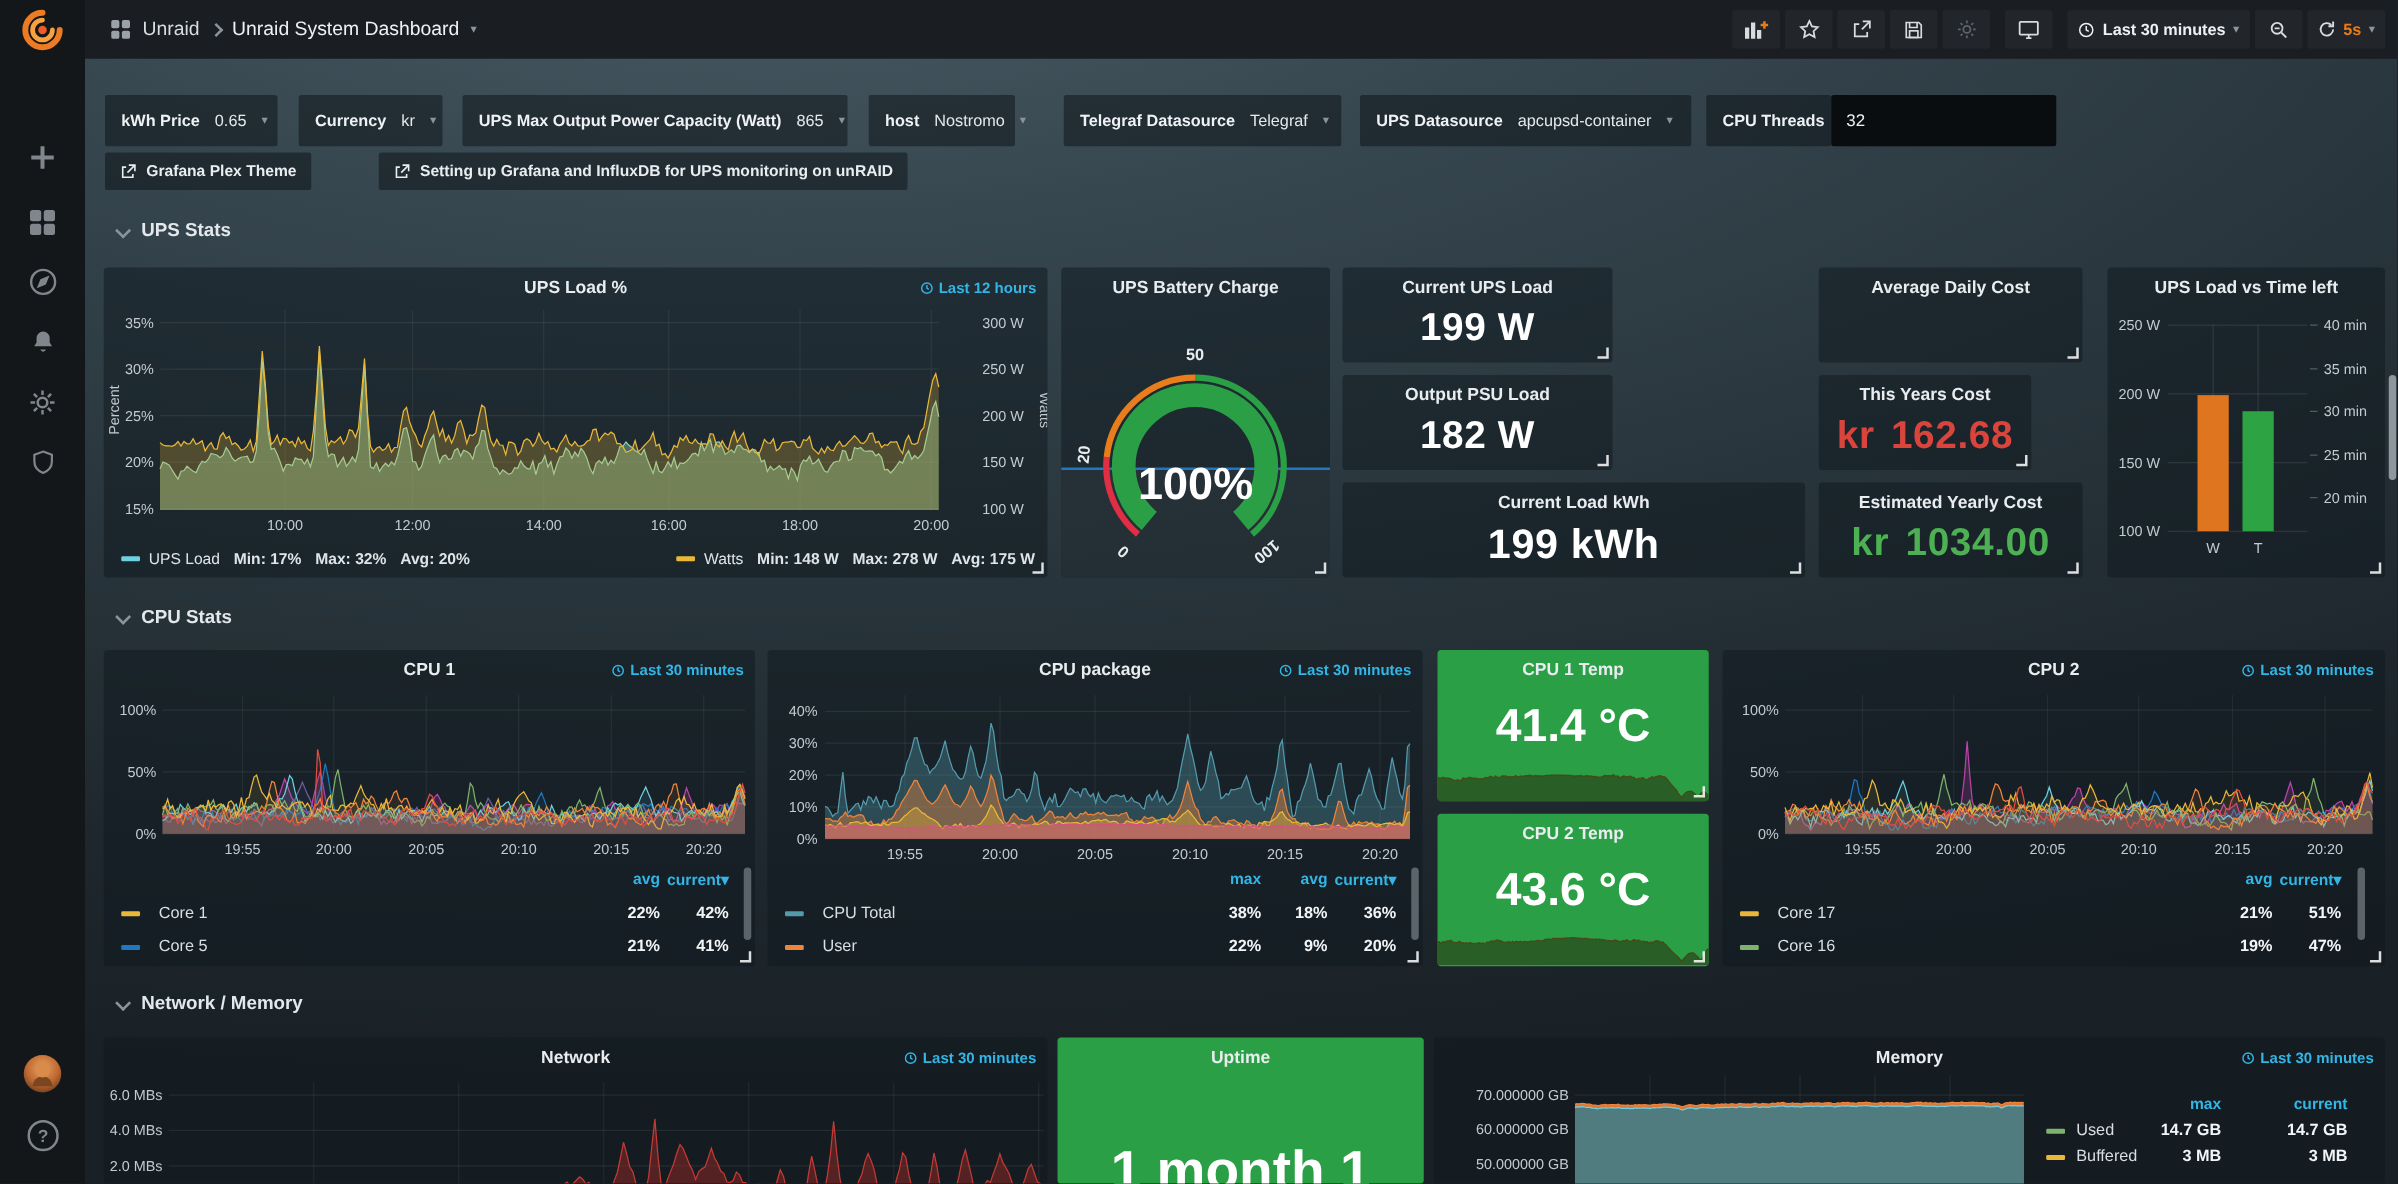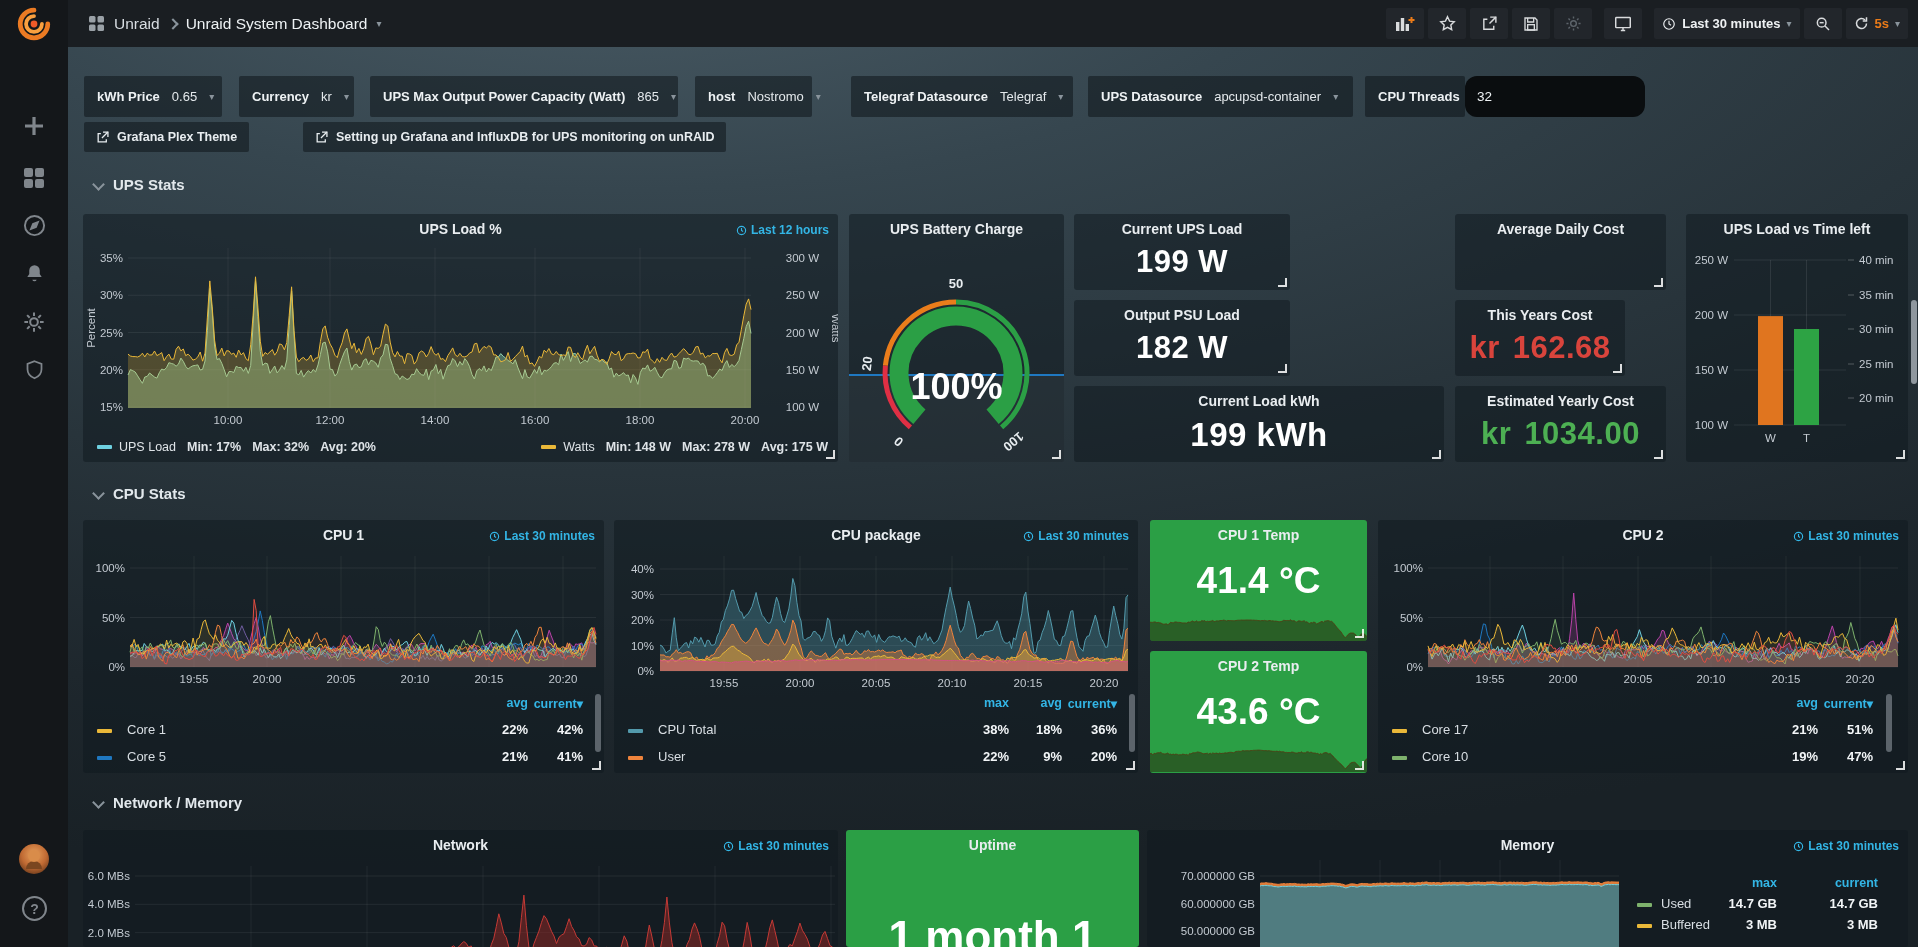--- a/index.html
+++ b/index.html
@@ -23,21 +23,21 @@
   .gap{width:8px;}
   
   #sidebar{position:absolute;left:0;top:0;width:68px;height:947px;background:#14171a;z-index:31;}
   .sideicon{position:absolute;left:0;width:68px;display:flex;justify-content:center;color:#80868c;cursor:pointer;}
   
   .vpill{position:absolute;top:76px;height:41px;background:rgba(10,15,19,0.5);border-radius:2px;
          display:flex;align-items:center;padding:0 13px;gap:12px;box-sizing:border-box;cursor:pointer;}
   .vpill .lbl{font-size:13px;font-weight:bold;color:#eef2f4;white-space:nowrap;}
   .vpill .val{font-size:13px;color:#e4e9ec;white-space:nowrap;}
   .vinput{position:absolute;top:76px;height:41px;background:#0a0d0f;border:none;color:#eef2f4;
-          font-family:"Liberation Sans",sans-serif;font-size:13.5px;padding:0 12px;box-sizing:border-box;border-radius:12px;}
+          font-family:"Liberation Sans",sans-serif;font-size:13.5px;padding:0 12px;box-sizing:border-box;border-radius:2px;}
   .linkpill{position:absolute;top:122px;height:30px;background:rgba(10,15,19,0.5);border-radius:2px;
             display:flex;align-items:center;padding:0 12px;gap:8px;cursor:pointer;}
   .linkpill .txt{font-size:12.5px;font-weight:bold;color:#e8edf0;white-space:nowrap;}
   
   .rowhdr{position:absolute;display:flex;align-items:center;gap:10px;cursor:pointer;}
   .rowhdr .txt{font-size:15px;font-weight:bold;color:#e2e8ec;}
   .panel{position:absolute;background:rgba(16,24,30,0.52);border-radius:3px;overflow:hidden;}
   .panel.green{background:#2b9f45;}
   .panel.orangebg{background:#ea7d1b;}
   .ptitle{position:absolute;top:7px;left:0;right:0;text-align:center;font-size:14px;font-weight:bold;color:#e9edf0;z-index:5;cursor:pointer;}
@@ -625,21 +625,21 @@
       <span style="right:35px;top:176px">current▾</span>
     </div>
     <div class="lrow" style="top:202px">
       <span class="sw" style="background:#eab839"></span>
       <span class="lname">Core 17</span>
       <span class="lval" style="right:90px">21%</span>
       <span class="lval" style="right:35px">51%</span>
     </div>
     <div class="lrow" style="top:229px">
       <span class="sw" style="background:#7eb26d"></span>
-      <span class="lname">Core 10</span>
+      <span class="lname">Core 16</span>
       <span class="lval" style="right:90px">19%</span>
       <span class="lval" style="right:35px">47%</span>
     </div>
     <div class="lscroll" style="right:16px;top:174px;height:58px"></div>
     <span class="corner"></span>
   </div>
 
   <div class="panel" style="left:83px;top:830px;width:755px;height:117px">
     <div class="ptitle">Network</div>
     <div class="timelink">

